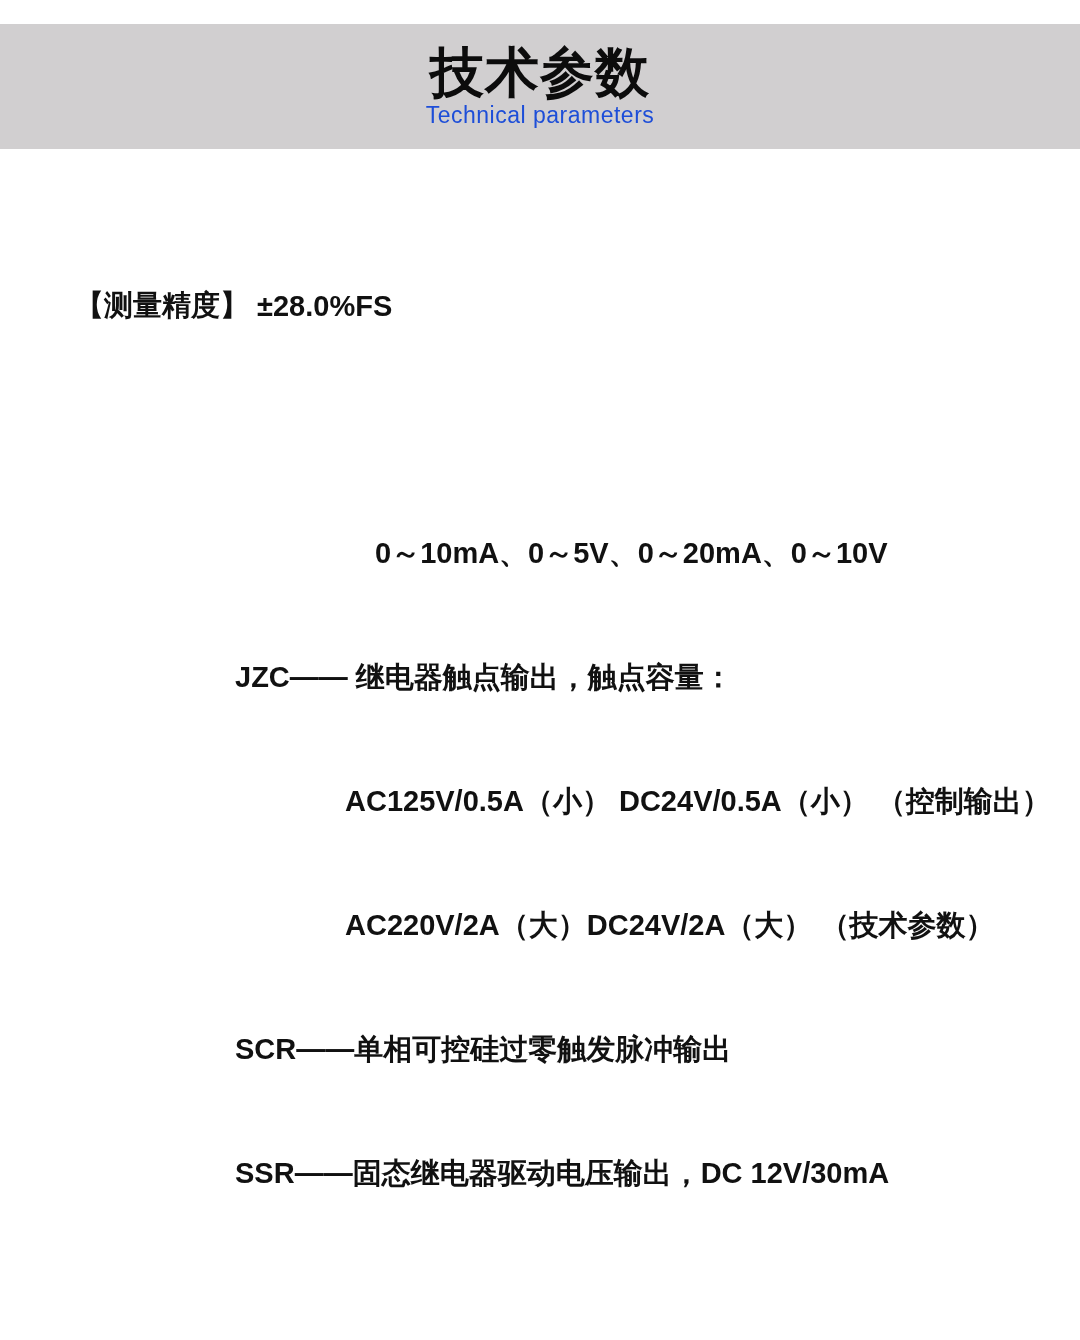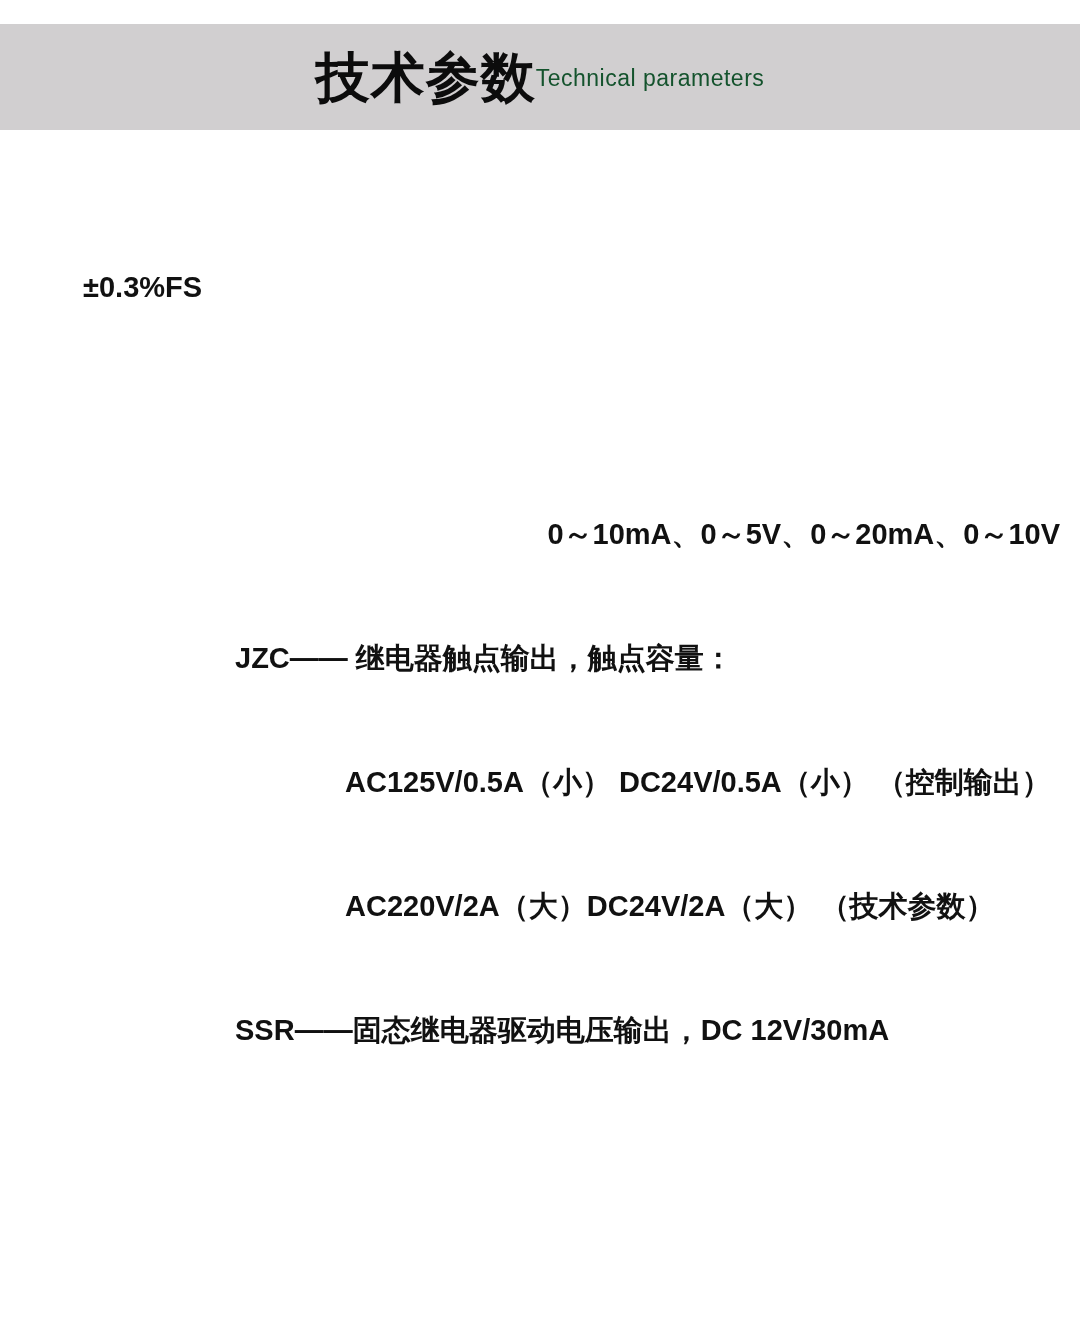--- a/index.html
+++ b/index.html
@@ -8,74 +8,75 @@
     background: #ffffff;
     width: 1080px;
     height: 1340px;
     overflow: hidden;
     font-family: "Liberation Sans", "DejaVu Sans", sans-serif;
     color: #111111;
   }
   .band {
     margin-top: 24px;
     width: 1080px;
-    height: 106px;
+    height: 125px;
     background: #d1cfd0;
     display: flex;
-    flex-direction: row;
+    flex-direction: column;
     align-items: center;
     justify-content: center;
   }
   .band .title {
     font-size: 54px;
     font-weight: 900;
     color: #0c0c0c;
     line-height: 1.05;
     letter-spacing: 1px;
   }
   .band .subtitle {
     font-size: 23px;
     font-weight: 400;
-    color: #14532d;
+    color: #1d4ed8;
     margin-top: 2px;
     letter-spacing: 0.5px;
   }
   .content {
     padding: 62px 20px 0 75px;
     font-size: 29px;
     font-weight: 600;
     white-space: pre-wrap;
   }
   .line {
     display: flex;
     align-items: center;
   }
   .h58 { height: 58px; }
   .h55 { height: 55px; }
   .ind-1 { padding-left: 160px; text-align: center; }
   .ind-2 { padding-left: 270px; }
-  .ind-3 { padding-left: 300px; justify-content: flex-end; }
+  .ind-3 { padding-left: 300px; }
   .lbl, .txt { white-space: pre; }
 </style>
 </head>
 <body>
 
 <div>
   <div class="band">
     <div class="title">技术参数</div>
     <div class="subtitle">Technical parameters</div>
   </div>
 
   <div class="content">
-    <div class="line h58"><span class="txt"> ±0.3%FS</span></div>
+    <div class="line h58"><span class="lbl">【测量精度】</span><span class="txt"> ±28.0%FS</span></div>
     <div class="line h58"></div>
     <div class="line h58 ind-3"><span class="txt">0～10mA、0～5V、0～20mA、0～10V</span></div>
     <div class="line h58 ind-1"><span class="txt">JZC—— 继电器触点输出，触点容量：</span></div>
     <div class="line h58 ind-2"><span class="txt">AC125V/0.5A（小） DC24V/0.5A（小） （控制输出）</span></div>
     <div class="line h58 ind-2"><span class="txt">AC220V/2A（大）DC24V/2A（大） （技术参数）</span></div>
+    <div class="line h58 ind-1"><span class="txt">SCR——单相可控硅过零触发脉冲输出</span></div>
     <div class="line h58 ind-1"><span class="txt">SSR——固态继电器驱动电压输出，DC 12V/30mA</span></div>
     
     
     
     
     
     
     
     
     

